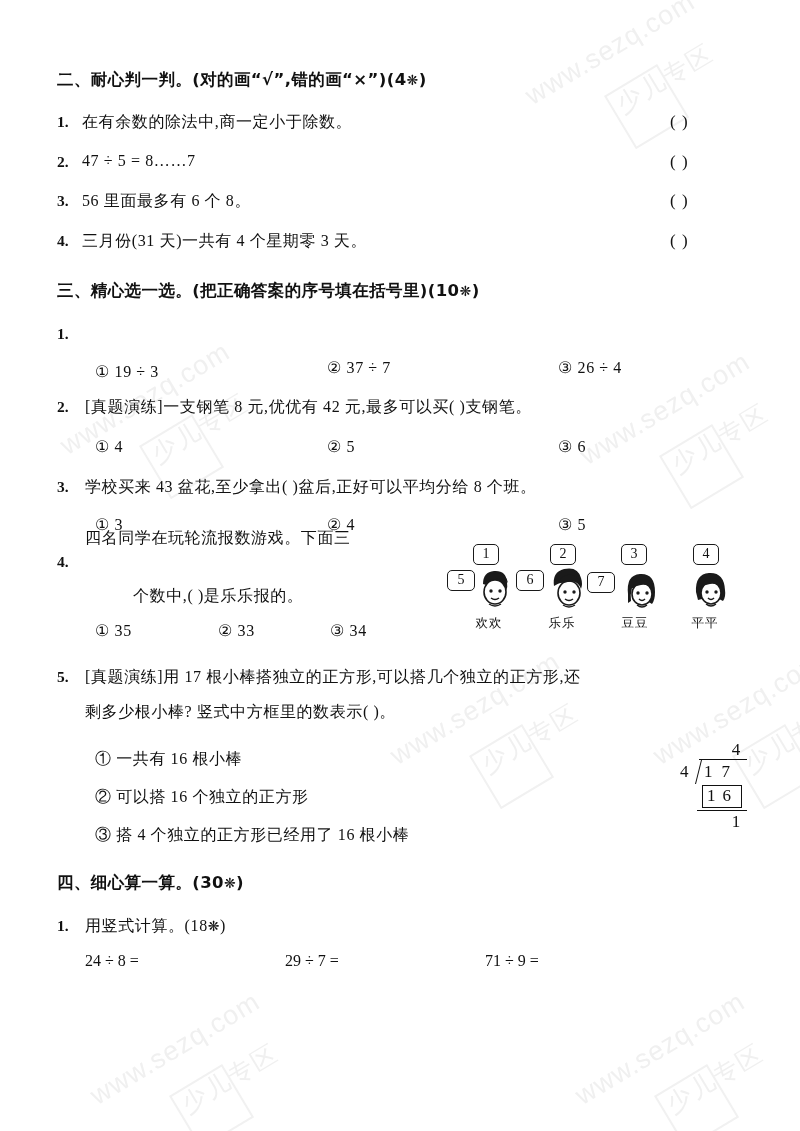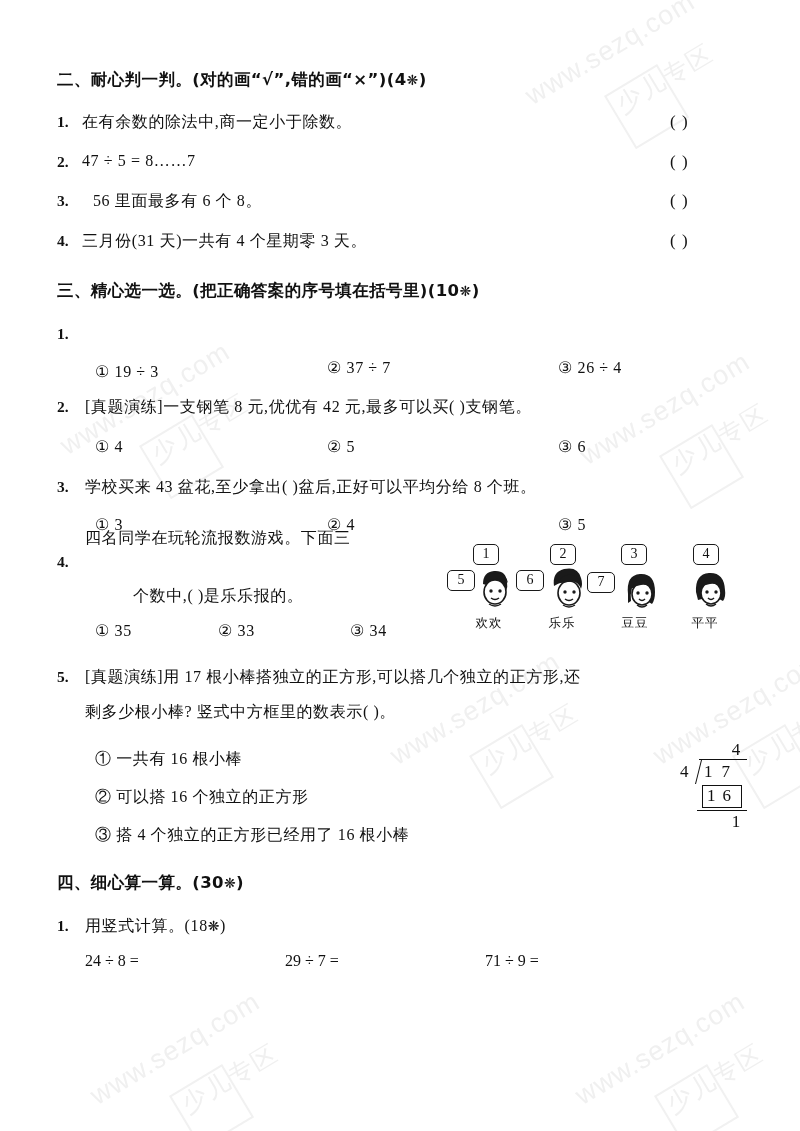--- a/index.html
+++ b/index.html
@@ -254,21 +254,21 @@
 
   <div class="qnum" style="left:57px; top:113px;">1.</div>
   <div class="qtext" style="left:82px; top:112px;">在有余数的除法中,商一定小于除数。</div>
   <div class="paren" style="left:670px; top:112px;">(        )</div>
 
   <div class="qnum" style="left:57px; top:153px;">2.</div>
   <div class="qtext" style="left:82px; top:152px;">47 ÷ 5 = 8……7</div>
   <div class="paren" style="left:670px; top:152px;">(        )</div>
 
   <div class="qnum" style="left:57px; top:192px;">3.</div>
-  <div class="qtext" style="left:93px; top:191px;">56 里面最多有 6 个 8。</div>
+  <div class="qtext" style="left:82px; top:191px;">56 里面最多有 6 个 8。</div>
   <div class="paren" style="left:670px; top:191px;">(        )</div>
 
   <div class="qnum" style="left:57px; top:232px;">4.</div>
   <div class="qtext" style="left:82px; top:231px;">三月份(31 天)一共有 4 个星期零 3 天。</div>
   <div class="paren" style="left:670px; top:231px;">(        )</div>
 
   <div class="sec-head" style="left:57px; top:280px;">
     <span>三、精心选一选。(把正确答案的序号填在括号里)(10</span><span class="score">❋</span><span>)</span>
   </div>
 
@@ -287,21 +287,21 @@
   <div class="qtext" style="left:85px; top:477px;">学校买来 43 盆花,至少拿出(        )盆后,正好可以平均分给 8 个班。</div>
   <div class="opt" style="left:95px; top:515px;">① 3</div>
   <div class="opt" style="left:327px; top:515px;">② 4</div>
   <div class="opt" style="left:558px; top:515px;">③ 5</div>
 
   <div class="qnum" style="left:57px; top:553px;">4.</div>
   <div class="qtext" style="left:85px; top:528px;">四名同学在玩轮流报数游戏。下面三</div>
   <div class="qtext" style="left:85px; top:586px;margin-left:48px;">个数中,(       )是乐乐报的。</div>
   <div class="opt" style="left:95px; top:621px;">① 35</div>
   <div class="opt" style="left:218px; top:621px;">② 33</div>
-  <div class="opt" style="left:330px; top:621px;margin-left:20px;">③ 34</div>
+  <div class="opt" style="left:330px; top:621px;">③ 34</div>
 
   <div id="figures">
 
     <div class="figure" style="left:0px;">
       <div class="bubble bubble-top" style="left:18px;">1</div>
       <div class="bubble bubble-side" style="left:-8px; top:26px;">5</div>
       <svg width="68" height="60" viewBox="0 0 68 60" style="position:absolute; left:0; top:18px;">
         <path d="M28 22 q0 -12 11 -13 q12 -1 13 11 q1 5 -1 9" fill="#1a1a1a"></path>
         <ellipse cx="40" cy="30" rx="11" ry="12" fill="#fff" stroke="#1a1a1a" stroke-width="1.6"></ellipse>
         <path d="M29 20 q3 -9 12 -9 q10 0 12 10 q-4 -5 -12 -4 q-8 1 -12 3 z" fill="#1a1a1a"></path>

